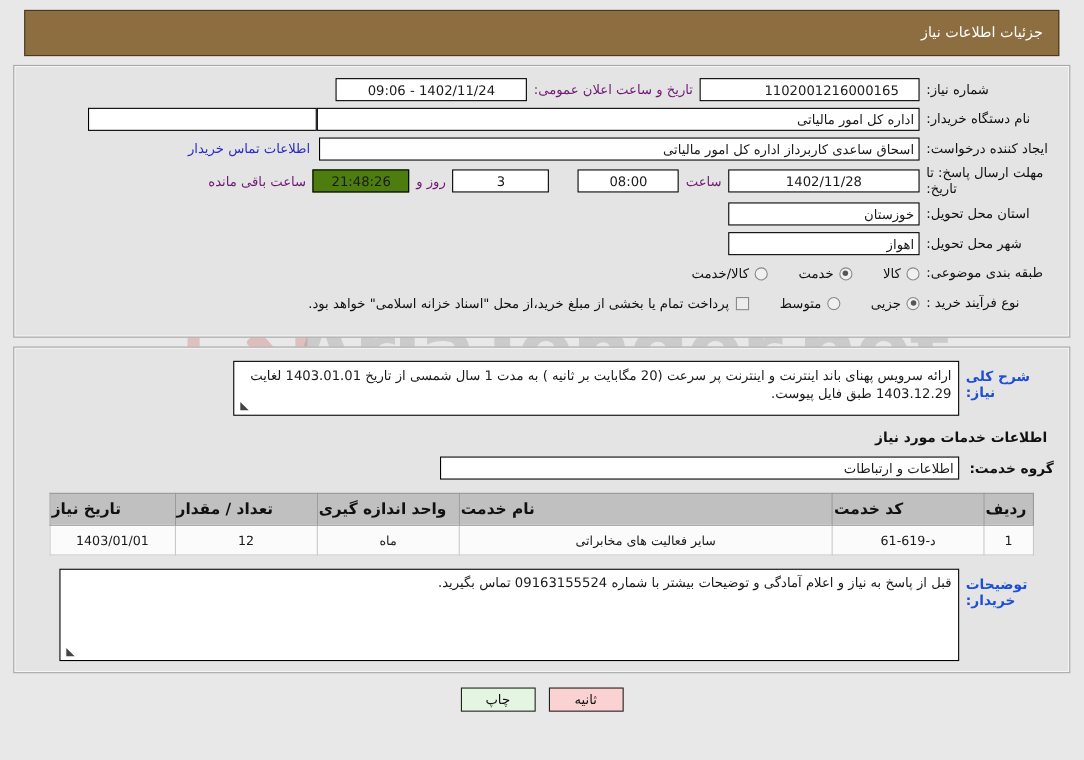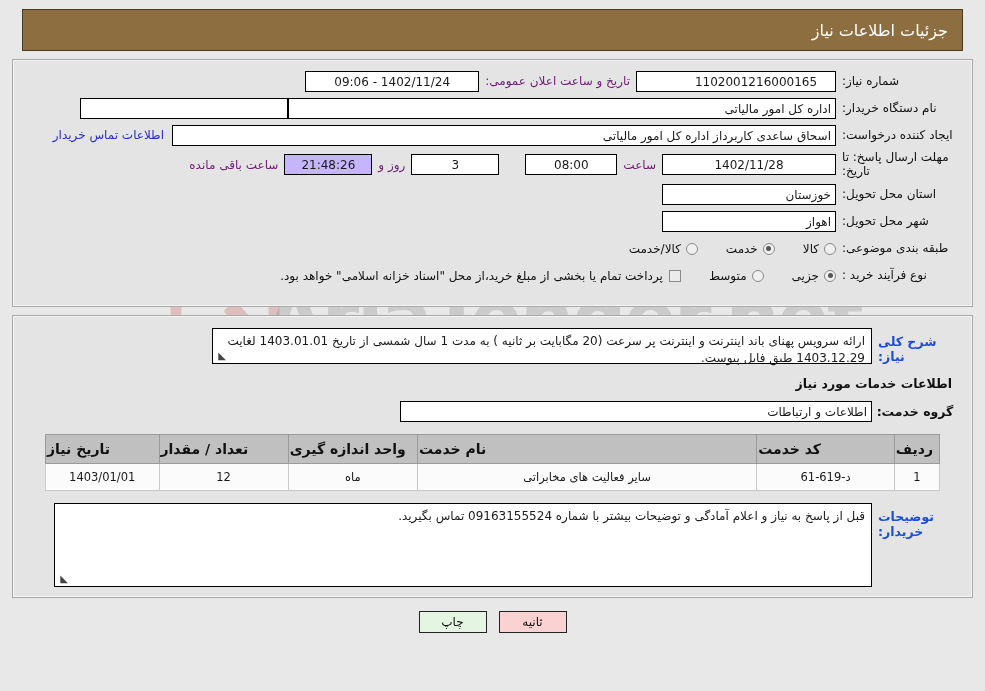--- a/index.html
+++ b/index.html
@@ -57,21 +57,21 @@
   .titlebar {
     margin: 9px 22px 0 22px;
     height: 42px;
     background: #8d6e41;
     border: 1px solid #4a391f;
     color: #ffffff;
     display: flex;
     align-items: center;
     justify-content: flex-start;
     padding: 0 14px;
-    font-size: 16px;
+    font-size: 13px;
     box-sizing: border-box;
   }
 
   
   .groupbox {
     margin: 8px 12px 0 12px;
     border: 1px solid #a9a9a9;
     background: #e4e4e4;
     box-shadow: 0 0 0 1px #f5f5f5 inset;
     box-sizing: border-box;
@@ -105,25 +105,25 @@
     height: 21px;
     line-height: 21px;
     padding: 0 4px;
     font-size: 12px;
     box-sizing: border-box;
     text-align: right;
     white-space: nowrap;
     overflow: hidden;
   }
   .fld.center { text-align: center; }
-  .fld.cream  { background: #c4b5fd; }
+  .fld.cream  { background: #4d7c0f; }
 
   .w-needno  { width: 200px; padding-left: 44px; }
   .w-org     { width: 548px; }
-  .w-creator { width: 664px; }
+  .w-creator { width: 546px; }
   .w-date    { width: 174px; }
   .w-time    { width: 92px; }
   .w-days    { width: 88px; }
   .w-hours   { width: 88px; }
   .w-prov    { width: 174px; padding-left: 37px; }
   .w-city    { width: 174px; }
   .w-empty2  { width: 208px; }
   .w-srvgrp  { width: 472px; }
 
   .inline-lbl {
@@ -202,34 +202,34 @@
     text-align: right;
   }
   .ta .grip {
     position: absolute;
     left: 3px; bottom: 2px;
     width: 10px; height: 10px;
     color: #444;
     font-size: 10px;
     line-height: 10px;
   }
-  .ta-desc  { width: 660px; height: 36px; }
+  .ta-desc  { width: 660px; height: 50px; }
   .ta-notes { width: 818px; height: 84px; }
 
   .section-head {
     font-size: 12.5px;
     font-weight: bold;
     margin: 12px 6px 10px 0;
     color: #111;
     text-align: right;
   }
   .srv-row { display: flex; align-items: center; margin: 4px 0 12px 0; }
   .srv-lbl {
     width: 86px; flex: 0 0 86px;
-    text-align: center; padding-left: 0;
+    text-align: right; padding-left: 0;
     font-size: 12.5px; font-weight: bold; color: #111;
     box-sizing: border-box;
   }
 
   
   table.items {
     border-collapse: collapse;
     width: 895px;
     margin: 0 auto 12px auto;
     font-size: 11.5px;

